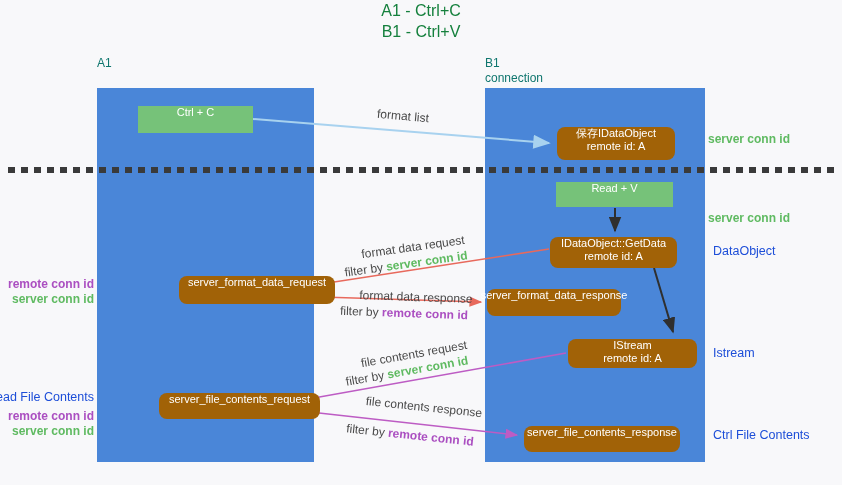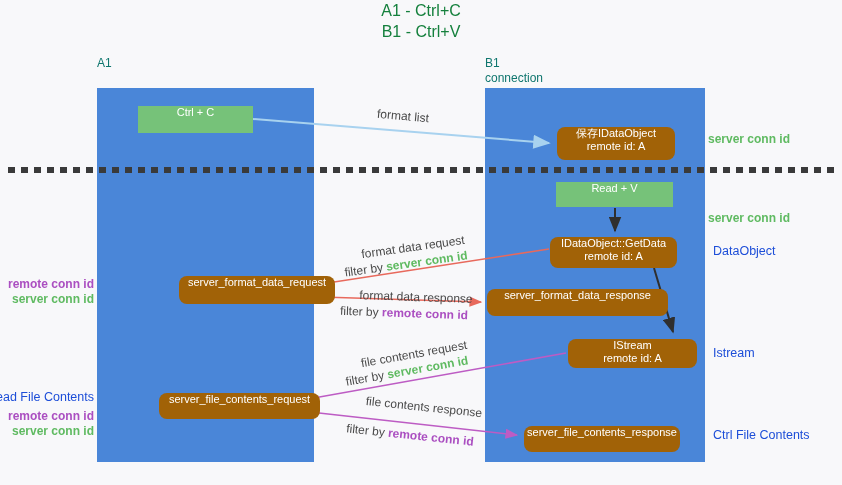--- a/index.html
+++ b/index.html
@@ -106,21 +106,21 @@
 
   <div class="node orange" style="left:550px; top:237px; width:127px; height:31px;">
     <span>IDataObject::GetData</span>
     <span>remote id: A</span>
   </div>
 
   <div class="node orange" style="left:131px; top:276px; width:156px; height:28px;margin-left:48px;">
     <span>server_format_data_request</span>
   </div>
 
-  <div class="node orange" style="left:487px; top:289px; width:181px; height:27px;">
+  <div class="node orange" style="left:487px; top:289px; width:134px; height:27px;">
     <span>server_format_data_response</span>
   </div>
 
   <div class="node orange" style="left:568px; top:339px; width:129px; height:29px;">
     <span>IStream</span>
     <span>remote id: A</span>
   </div>
 
   <div class="node orange" style="left:127px; top:393px; width:161px; height:26px;margin-left:32px;">
     <span>server_file_contents_request</span>

